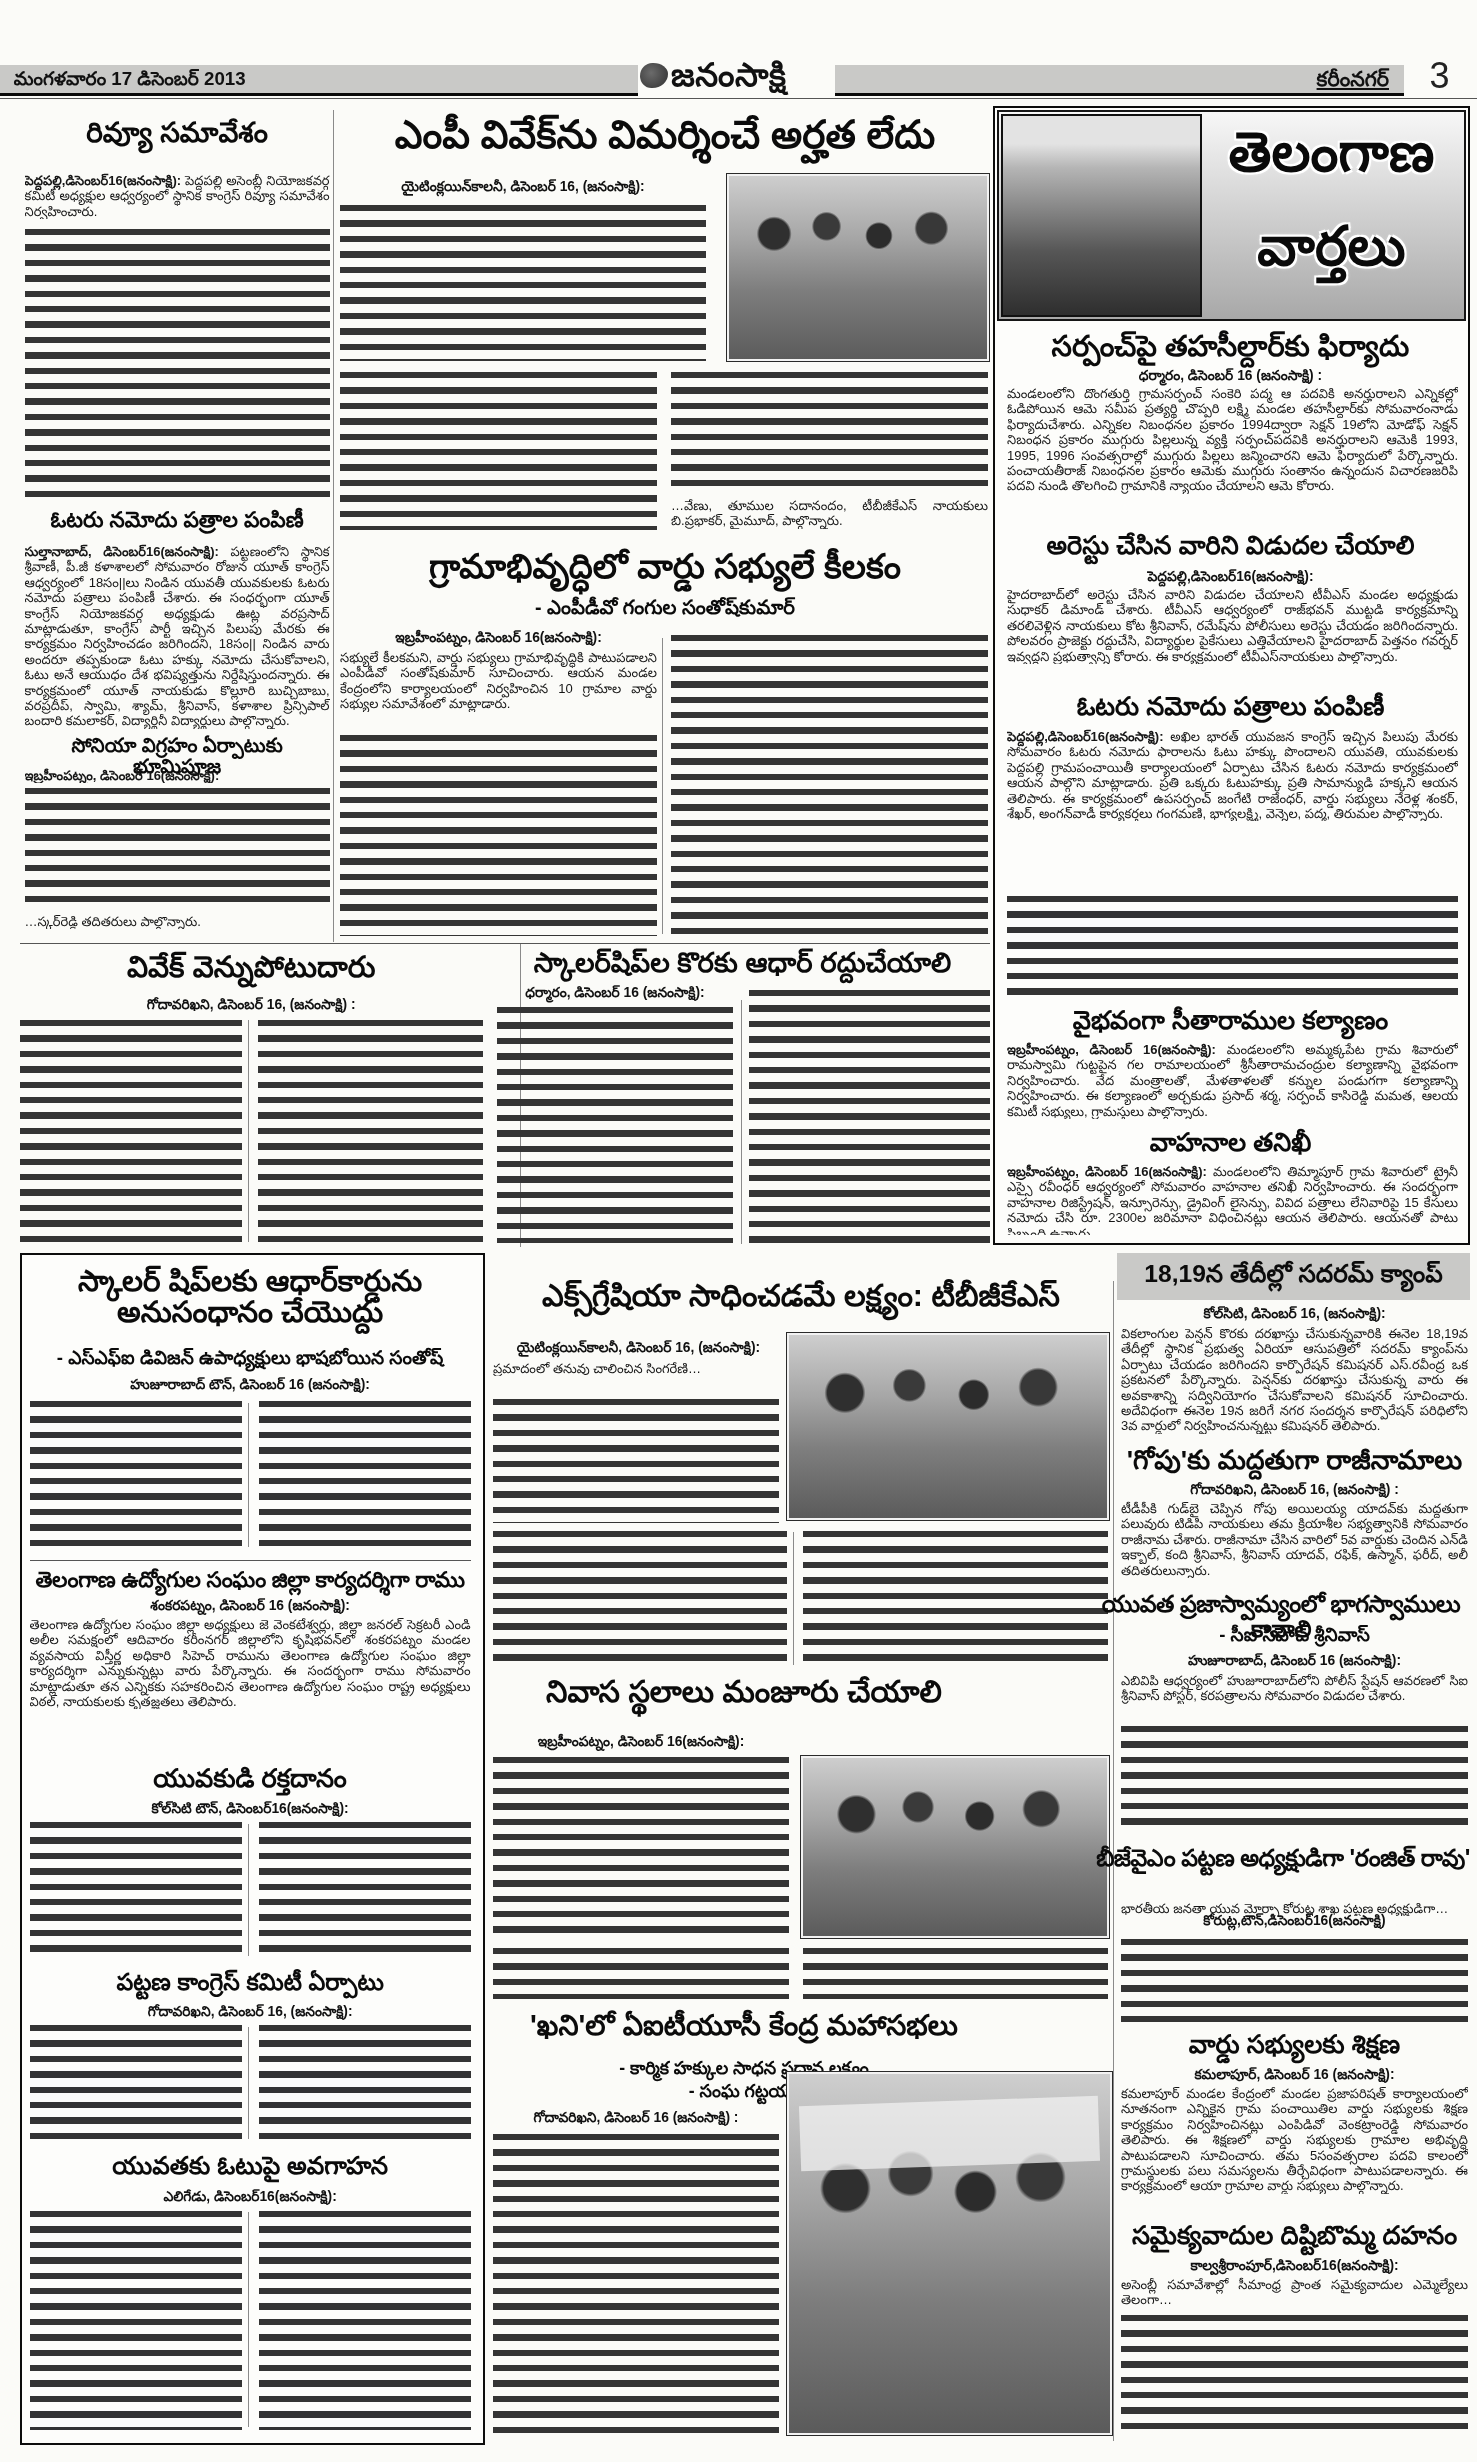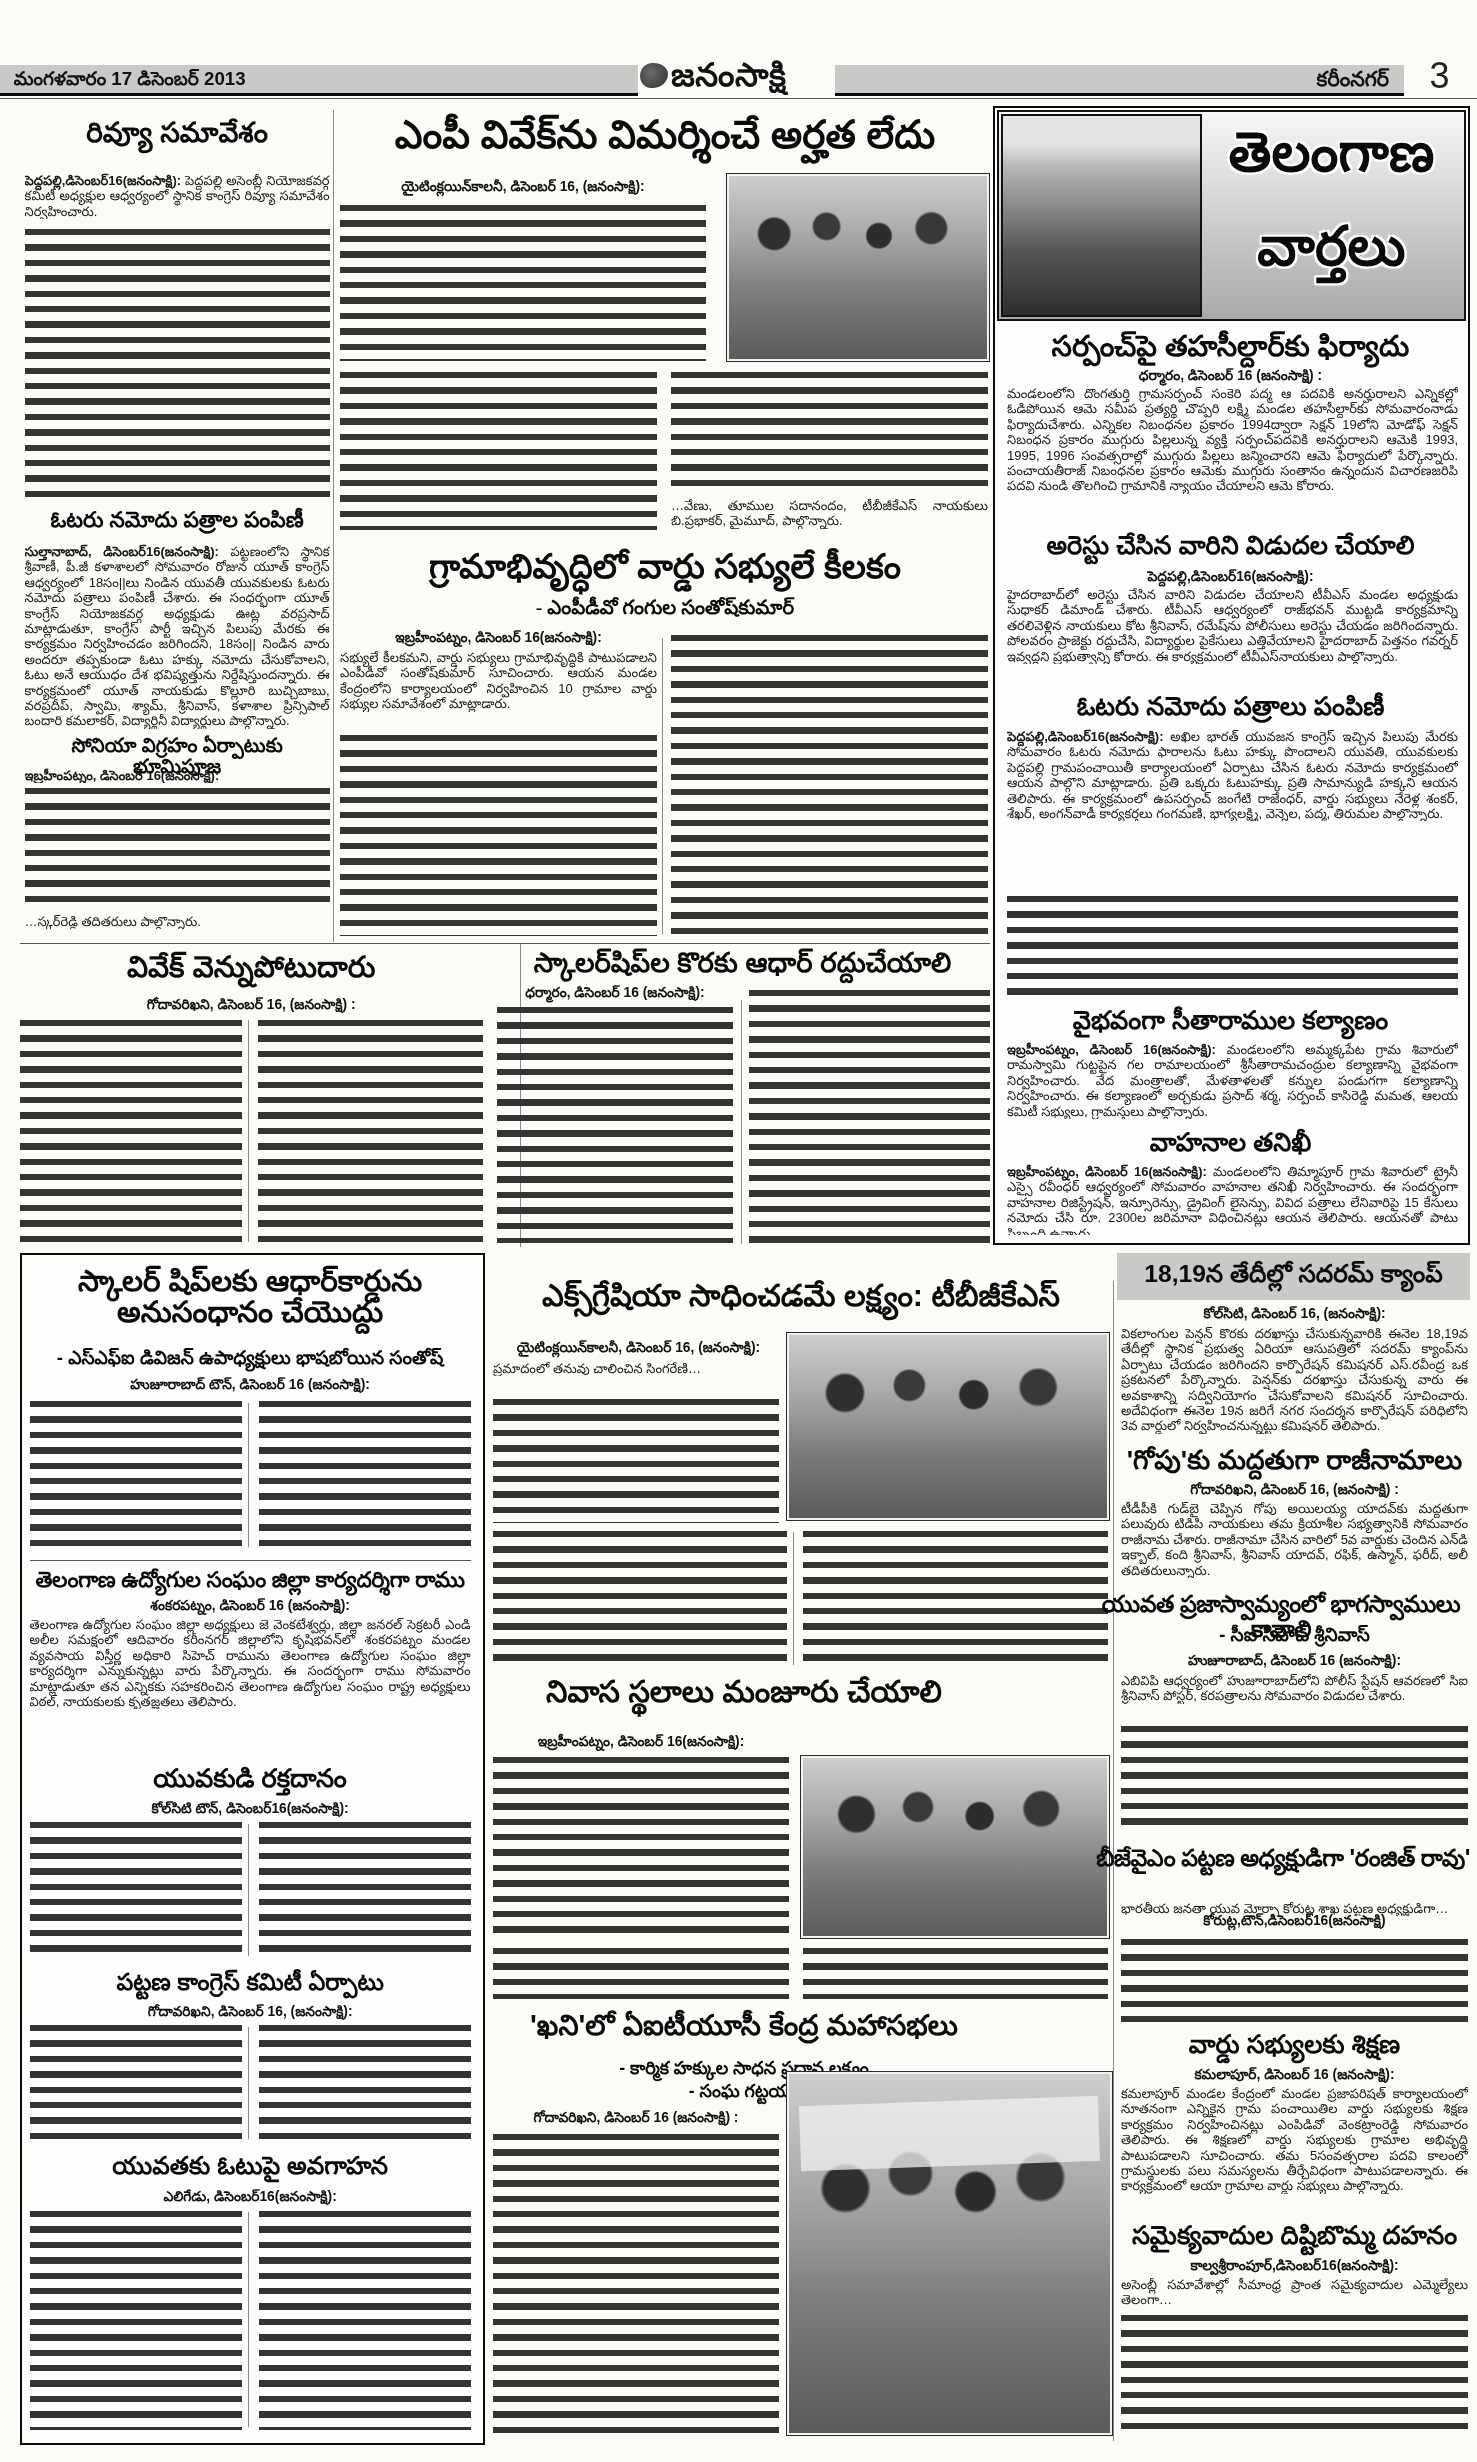--- a/index.html
+++ b/index.html
@@ -36,21 +36,21 @@
 
 <div class="page">
 
   <div class="abs graybar" style="left:0;top:65px;width:1404px;height:27.6px;border-bottom:3px solid #0a0a0a;"></div>
   <div class="abs hr" style="left:0;top:98px;width:1478px;"></div>
   <div class="abs" style="left:13.8px;top:68px;font-size:18.7px;font-weight:bold;">మంగళవారం 17 డిసెంబర్ 2013</div>
   <div class="abs" style="left:638px;top:51px;width:197px;height:45px;background:#fbfbf8;">
     <span class="abs blob" style="left:2px;top:11.8px;width:27.6px;height:25.6px;"></span>
     <span class="abs masthead" style="left:33px;top:5.9px;font-size:32.5px;">జనంసాక్షి</span>
   </div>
-  <div class="abs" style="left:1261px;top:67px;width:128px;font-size:20.7px;font-weight:bold;text-align:right;">కరీంనగర్</div>
+  <div class="abs" style="left:1261px;top:67px;width:128px;font-size:20.7px;font-weight:bold;text-align:right;text-decoration:underline;">కరీంనగర్</div>
   <div class="abs" style="left:1407px;top:55px;width:65px;height:41px;background:#fbfbf8;font-size:36px;text-align:center;color:#222;">3</div>
 
   <div class="abs vr" style="left:333px;top:110px;height:832px;"></div>
   <div class="abs vr" style="left:662px;top:638px;height:296px;"></div>
   <div class="abs vr" style="left:520px;top:944px;height:303px;"></div>
   <div class="abs vr" style="left:248px;top:1020px;height:222px;"></div>
   <div class="abs vr" style="left:741px;top:1000px;height:244px;"></div>
   <div class="abs vr" style="left:1113px;top:1281px;height:1160px;"></div>
   <div class="abs vr" style="left:793px;top:1532px;height:133px;"></div>
   <div class="abs hr" style="left:19.7px;top:943px;width:970px;"></div>
@@ -69,21 +69,21 @@
 
   <div class="abs hl" style="left:340px;top:114px;width:650px;font-size:39px;">ఎంపీ వివేక్‌ను విమర్శించే అర్హత లేదు</div>
   <div class="abs dl" style="left:340px;top:179px;width:366px;">యైటింక్లయిన్‌కాలనీ, డిసెంబర్ 16, (జనంసాక్షి):</div>
   <div class="abs sim" style="left:340px;top:205px;width:366px;height:156px;"></div>
   <div class="abs photo" style="left:726px;top:173px;width:262px;height:187px;"></div>
   <div class="abs sim" style="left:340px;top:372px;width:317px;height:158px;"></div>
   <div class="abs sim" style="left:671px;top:372px;width:317px;height:122px;"></div>
   <div class="abs bd" style="left:671px;top:498px;width:317px;max-height:33px;">…వేణు, తూముల సదానందం, టీబీజీకేఎస్ నాయకులు బి.ప్రభాకర్, మైమూద్, పాల్గొన్నారు.</div>
 
   <div class="abs hl" style="left:340px;top:548px;width:650px;font-size:34px;">గ్రామాభివృద్ధిలో వార్డు సభ్యులే కీలకం</div>
-  <div class="abs hl" style="left:340px;top:597px;width:650px;font-size:19.7px;font-family:Liberation Serif, serif;">- ఎంపీడీవో గంగుల సంతోష్‌కుమార్</div>
+  <div class="abs hl" style="left:340px;top:597px;width:650px;font-size:19.7px;">- ఎంపీడీవో గంగుల సంతోష్‌కుమార్</div>
   <div class="abs dl" style="left:340px;top:630px;width:317px;">ఇబ్రహీంపట్నం, డిసెంబర్ 16(జనంసాక్షి):</div>
   <div class="abs bd" style="left:340px;top:650px;width:317px;max-height:79px;">సభ్యులే కీలకమని, వార్డు సభ్యులు గ్రామాభివృద్ధికి పాటుపడాలని ఎంపీడీవో సంతోష్‌కుమార్ సూచించారు. ఆయన మండల కేంద్రంలోని కార్యాలయంలో నిర్వహించిన 10 గ్రామాల వార్డు సభ్యుల సమావేశంలో మాట్లాడారు.</div>
   <div class="abs sim" style="left:340px;top:735px;width:317px;height:201px;"></div>
   <div class="abs sim" style="left:671px;top:635px;width:317px;height:300px;"></div>
 
   <div class="abs hl" style="left:19.7px;top:951px;width:463px;font-size:29.6px;">వివేక్ వెన్నుపోటుదారు</div>
   <div class="abs dl" style="left:19.7px;top:997px;width:463px;">గోదావరిఖని, డిసెంబర్ 16, (జనంసాక్షి) :</div>
   <div class="abs sim" style="left:19.7px;top:1020px;width:222px;height:223px;"></div>
   <div class="abs sim" style="left:258px;top:1020px;width:225px;height:223px;"></div>
 

